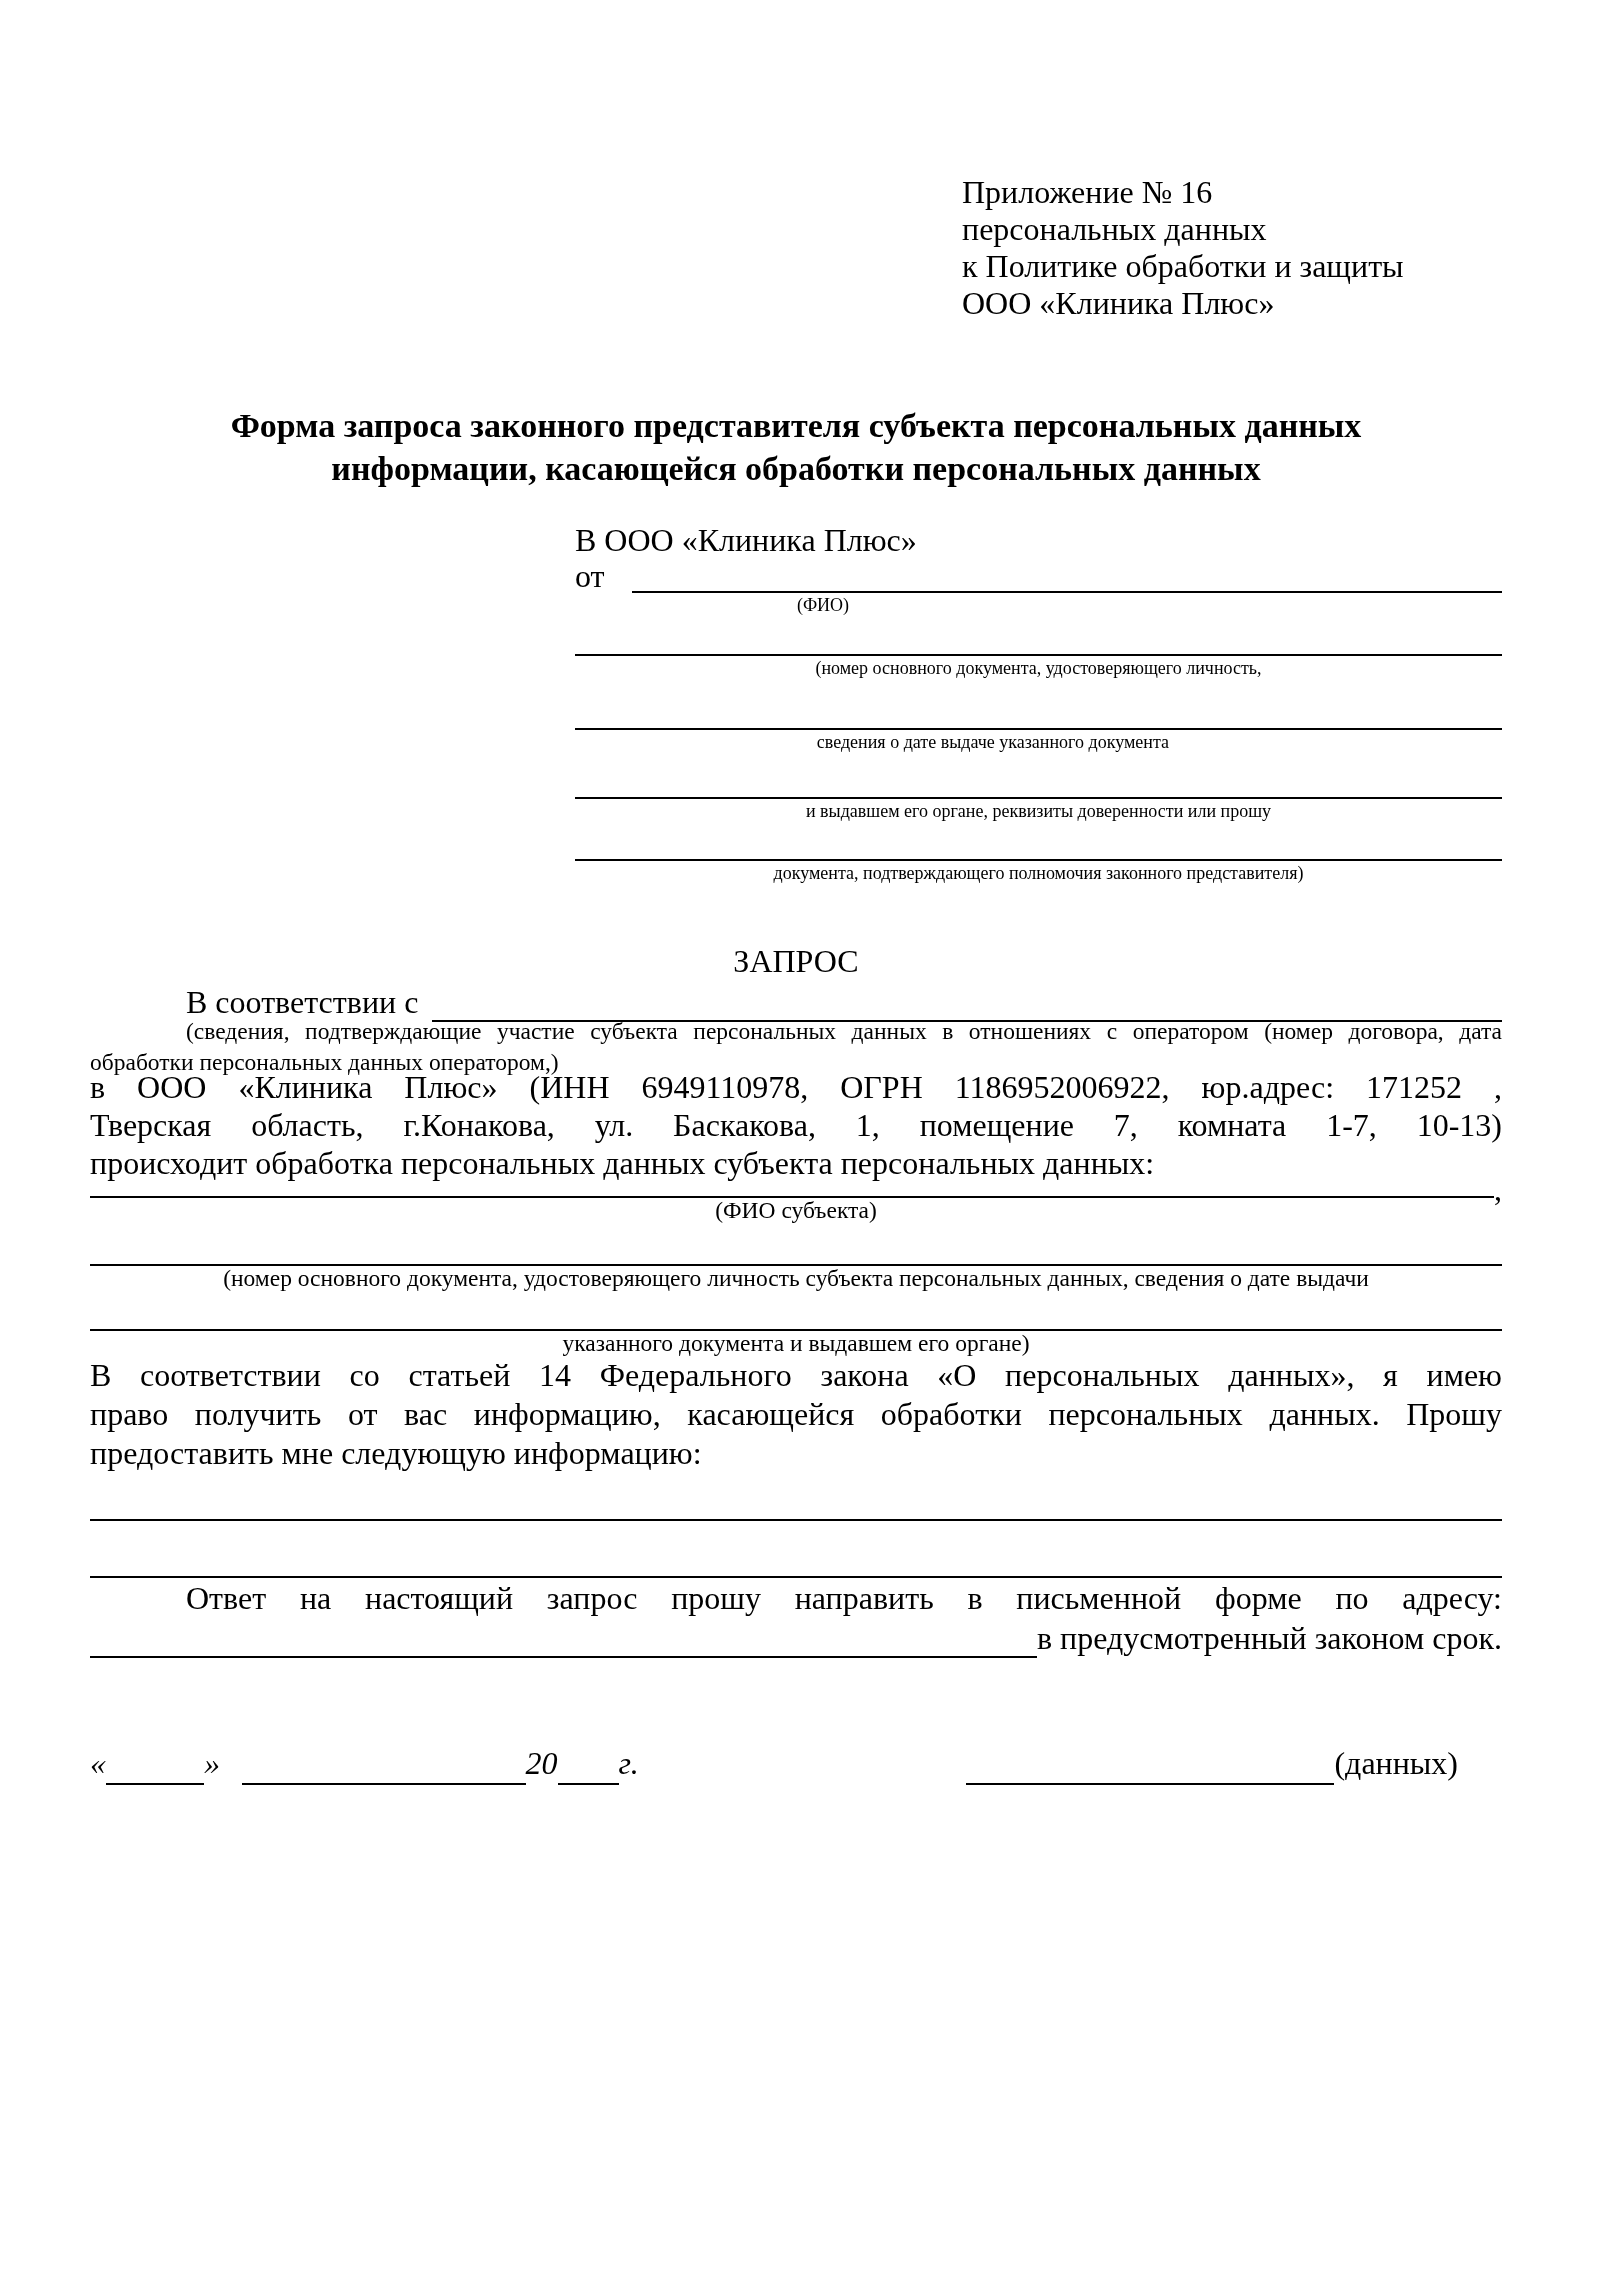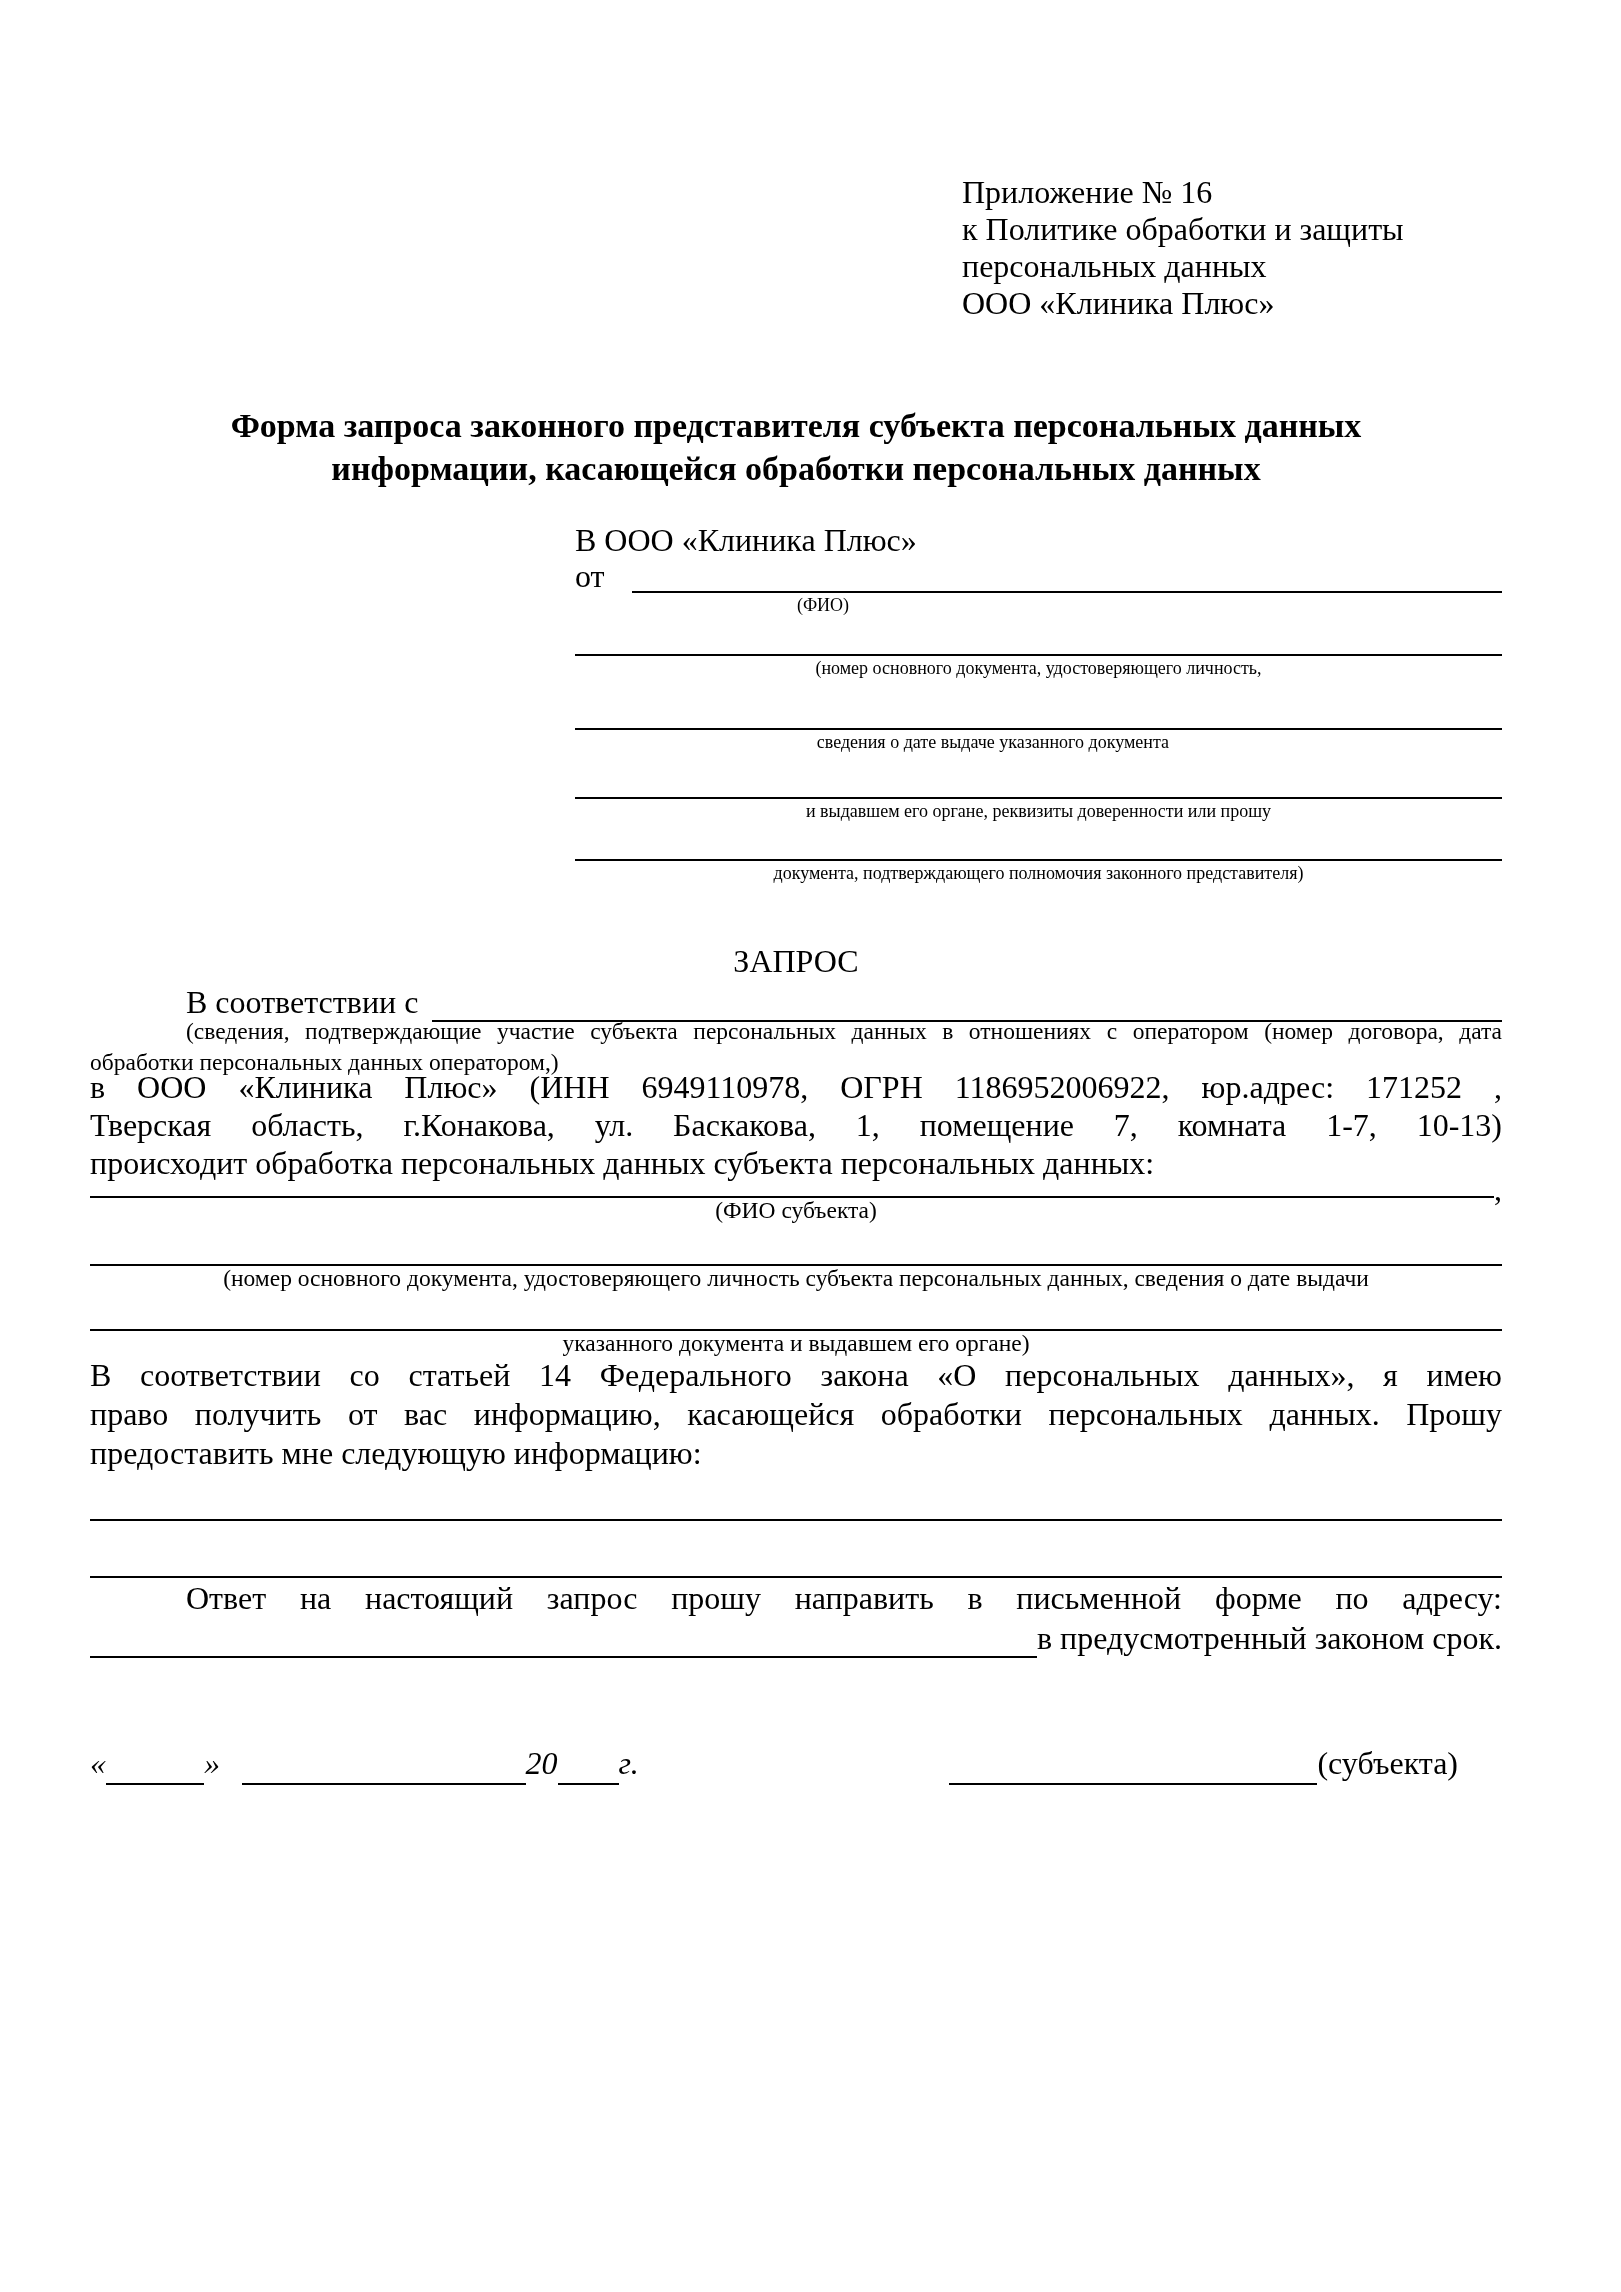--- a/index.html
+++ b/index.html
@@ -57,22 +57,22 @@
   .sig-right { margin-right:44px; white-space:nowrap; }
   .sig-left { white-space:nowrap;font-style:italic; }
 </style>
 </head>
 <body>
 
 <div class="page">
 
   <div class="appendix">
     <div>Приложение № 16</div>
+    <div>персональных данных</div>
     <div>к Политике обработки и защиты</div>
-    <div>персональных данных</div>
     <div>ООО «Клиника Плюс»</div>
   </div>
 
   <div class="doc-title">
     <div>Форма запроса законного представителя субъекта персональных данных</div>
     <div>информации, касающейся обработки персональных данных</div>
   </div>
 
   <div class="addressee">
     <div>В ООО «Клиника Плюс»</div>
@@ -131,18 +131,18 @@
   <div class="reply-row">
     <span class="fill"></span>
     <span class="reply-tail">в предусмотренный законом срок.</span>
   </div>
 
   <div class="sig-row">
     <div class="sig-left">
       <span>«</span><span class="us us-day"></span><span>»</span><span class="us us-month"></span><span>20</span><span class="us us-year"></span><span>г.</span>
     </div>
     <div class="sig-right">
-      <span class="us us-sign"></span><span>(субъекта)</span>
+      <span class="us us-sign"></span><span>(данных)</span>
     </div>
   </div>
 
 </div>
 
 
 </body></html>

